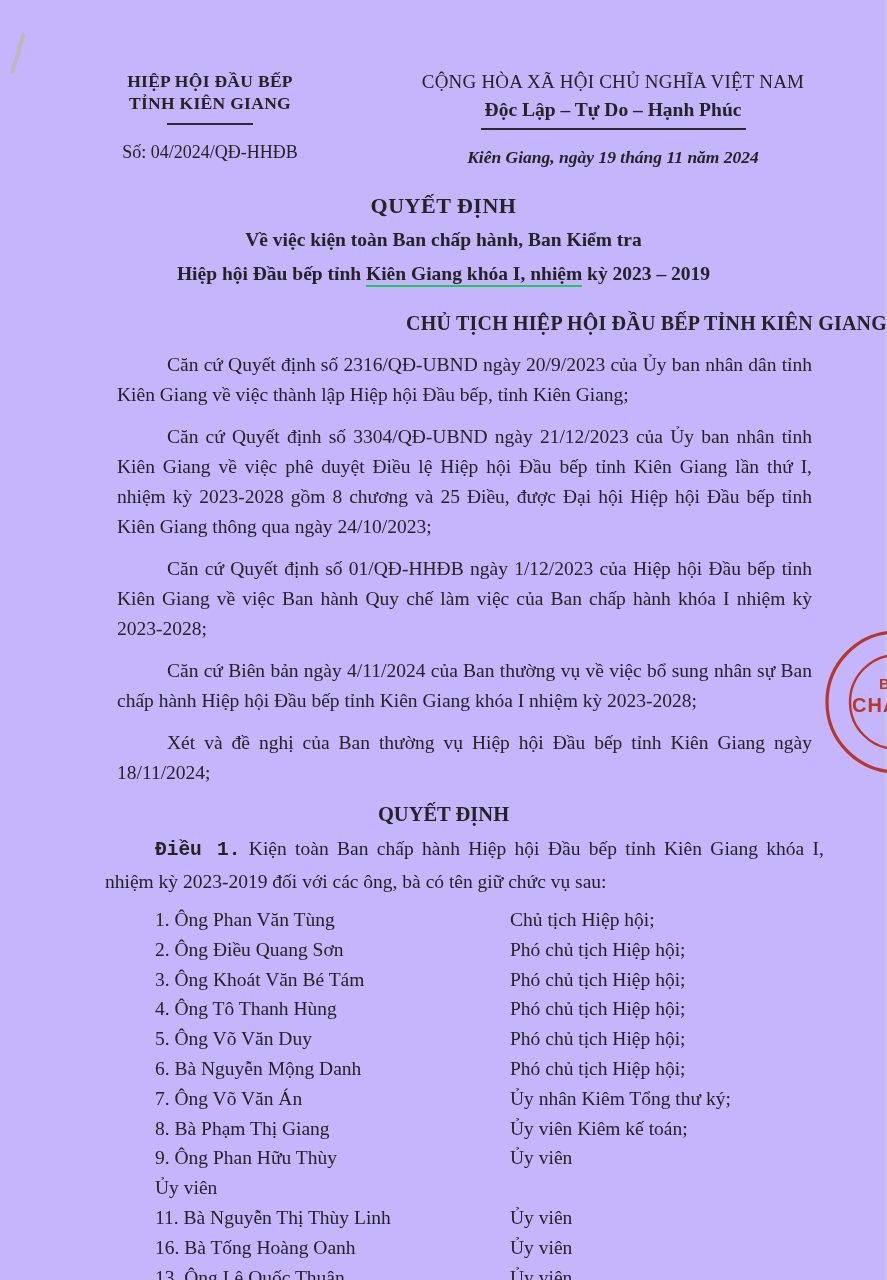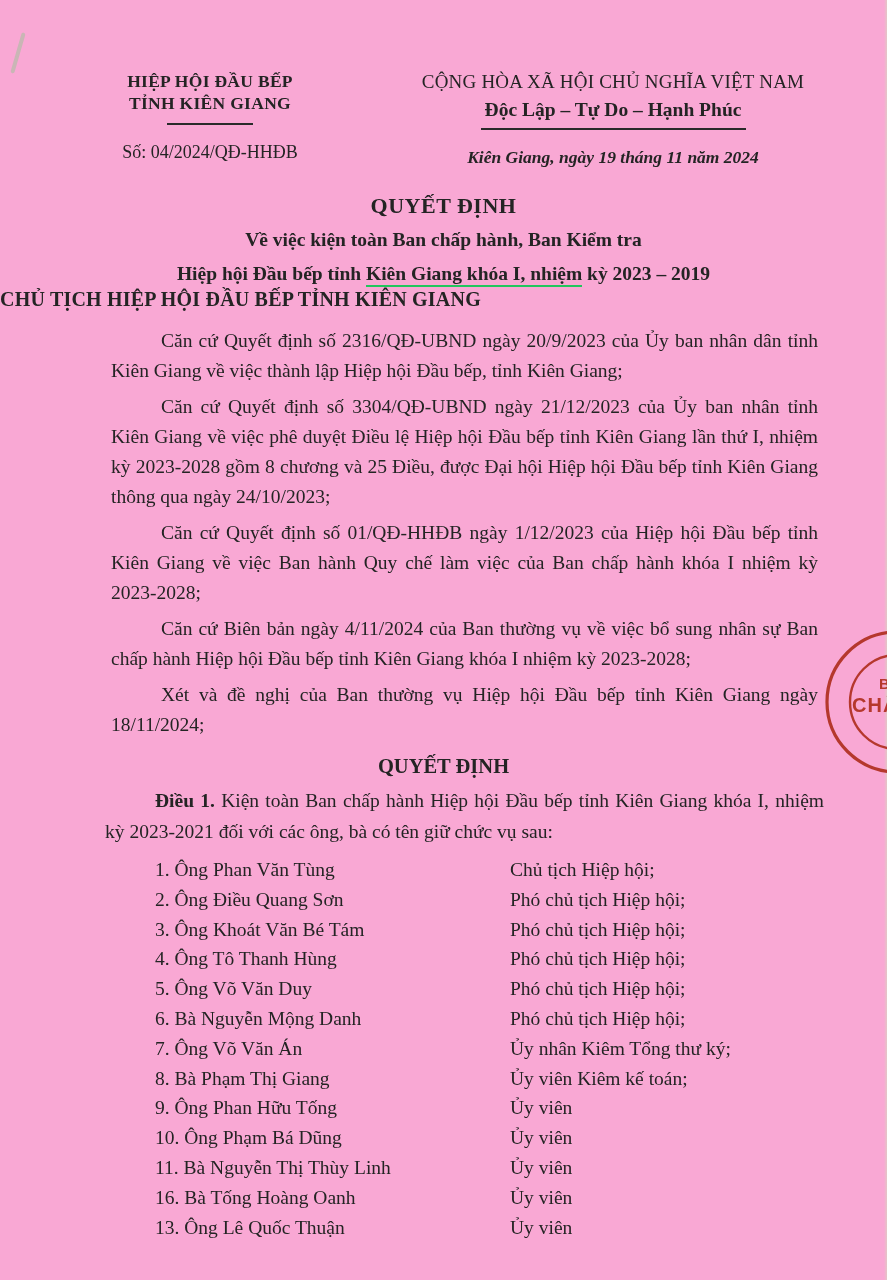--- a/index.html
+++ b/index.html
@@ -4,21 +4,21 @@
 <style>
   html,body{margin:0;padding:0;}
   body{
     width:887px;height:1280px;
     background:#f2f2ef;
     font-family:"Liberation Serif", serif;
     overflow:hidden;
   }
   .page{
     position:relative;width:887px;height:1280px;
-    background:#f9a8d4;color:#242424;overflow:hidden;
+    background:#c4b5fd;color:#242424;overflow:hidden;
   }
   
   .slash-artifact{
     position:absolute;left:16px;top:32px;width:4px;height:42px;
     background:#bdb9ac;border-radius:3px;transform:rotate(16deg);opacity:.8;
   }
   .edge-line{
     position:absolute;right:0;top:0;width:3px;height:1280px;
     background:linear-gradient(to left,#d9d2bf,rgba(217,210,191,0));opacity:.7;
   }
@@ -31,27 +31,27 @@
   .h-right{width:440px;margin-left:58px;text-align:center;}
   .motto1{font-weight:normal;font-size:19px;line-height:24px;letter-spacing:.2px;white-space:nowrap;}
   .motto2{font-weight:bold;font-size:19.5px;line-height:24px;margin-top:4px;}
   .rule-motto{width:265px;border-top:2px solid #2a2a2a;margin:6px auto 0;}
   .place-date{font-style:italic;font-weight:bold;font-size:17.5px;margin-top:17px;white-space:nowrap;}
   
   .title-block{text-align:center;margin-top:24px;}
   .doc-title{font-size:22px;font-weight:bold;letter-spacing:.5px;line-height:28px;}
   .subject{font-size:19.5px;font-weight:bold;line-height:29px;margin-top:5px;}
   .subject .u{border-bottom:2px solid #22c55e;padding-bottom:1px;}
-  .issuer{text-align:left;font-size:20px;font-weight:bold;letter-spacing:.2px;}
+  .issuer{text-align:right;font-size:20px;font-weight:bold;margin-top:24px;letter-spacing:.2px;}
   
   .recitals{margin:15px 63px 0 105px;font-size:19.5px;line-height:30px;text-align:justify;}
-  .recitals p{margin:6px;text-indent:50px;}
+  .recitals p{margin:12px;text-indent:50px;}
   .decision-heading{text-align:center;font-size:20.5px;font-weight:bold;margin-top:12px;line-height:28px;}
   .article{margin:5px 63px 0 105px;font-size:19.5px;line-height:31px;text-align:justify;text-indent:50px;}
-  .article .lbl{font-weight:bold;}
+  .article .lbl{font-weight:bold;font-family:Liberation Mono, monospace;}
   
   .members{margin:8px 60px 0 155px;font-size:19.5px;}
   .member-row{display:flex;line-height:29.8px;height:29.8px;}
   .member-name{width:355px;flex:none;white-space:nowrap;}
   .member-role{flex:1;white-space:nowrap;}
   
   .stamp-clip{position:absolute;right:0;top:626px;width:64px;height:152px;overflow:hidden;}
   .stamp-clip svg{display:block;}
   .stamp-red{fill:#b5382d;}
   .stamp-stroke{stroke:#b5382d;fill:none;}
@@ -90,21 +90,21 @@
   <div class="recitals">
     <p>Căn cứ Quyết định số 2316/QĐ-UBND ngày 20/9/2023 của Ủy ban nhân dân tỉnh Kiên Giang về việc thành lập Hiệp hội Đầu bếp, tỉnh Kiên Giang;</p>
     <p>Căn cứ Quyết định số 3304/QĐ-UBND ngày 21/12/2023 của Ủy ban nhân tỉnh Kiên Giang về việc phê duyệt Điều lệ Hiệp hội Đầu bếp tỉnh Kiên Giang lần thứ I, nhiệm kỳ 2023-2028 gồm 8 chương và 25 Điều, được Đại hội Hiệp hội Đầu bếp tỉnh Kiên Giang thông qua ngày 24/10/2023;</p>
     <p>Căn cứ Quyết định số 01/QĐ-HHĐB ngày 1/12/2023 của Hiệp hội Đầu bếp tỉnh Kiên Giang về việc Ban hành Quy chế làm việc của Ban chấp hành khóa I nhiệm kỳ 2023-2028;</p>
     <p>Căn cứ Biên bản ngày 4/11/2024 của Ban thường vụ về việc bổ sung nhân sự Ban chấp hành Hiệp hội Đầu bếp tỉnh Kiên Giang khóa I nhiệm kỳ 2023-2028;</p>
     <p>Xét và đề nghị của Ban thường vụ Hiệp hội Đầu bếp tỉnh Kiên Giang ngày 18/11/2024;</p>
   </div>
 
   <div class="decision-heading">QUYẾT ĐỊNH</div>
 
-  <div class="article"><span class="lbl">Điều 1.</span><span> Kiện toàn Ban chấp hành Hiệp hội Đầu bếp tỉnh Kiên Giang khóa I, nhiệm kỳ 2023-2021 đối với các ông, bà có tên giữ chức vụ sau:</span></div>
+  <div class="article"><span class="lbl">Điều 1.</span><span> Kiện toàn Ban chấp hành Hiệp hội Đầu bếp tỉnh Kiên Giang khóa I, nhiệm kỳ 2023-2019 đối với các ông, bà có tên giữ chức vụ sau:</span></div>
 
   <div class="members">
     <div class="member-row">
         <span class="member-name"><span>1.</span> <span>Ông Phan Văn Tùng</span></span>
         <span class="member-role">Chủ tịch Hiệp hội;</span>
       </div>
     <div class="member-row">
         <span class="member-name"><span>2.</span> <span>Ông Điều Quang Sơn</span></span>
         <span class="member-role">Phó chủ tịch Hiệp hội;</span>
       </div>
@@ -126,25 +126,24 @@
       </div>
     <div class="member-row">
         <span class="member-name"><span>7.</span> <span>Ông Võ Văn Án</span></span>
         <span class="member-role">Ủy nhân Kiêm Tổng thư ký;</span>
       </div>
     <div class="member-row">
         <span class="member-name"><span>8.</span> <span>Bà Phạm Thị Giang</span></span>
         <span class="member-role">Ủy viên Kiêm kế toán;</span>
       </div>
     <div class="member-row">
-        <span class="member-name"><span>9.</span> <span>Ông Phan Hữu Tống</span></span>
+        <span class="member-name"><span>9.</span> <span>Ông Phan Hữu Thùy</span></span>
         <span class="member-role">Ủy viên</span>
       </div>
     <div class="member-row">
-        <span class="member-name"><span>10.</span> <span>Ông Phạm Bá Dũng</span></span>
         <span class="member-role">Ủy viên</span>
       </div>
     <div class="member-row">
         <span class="member-name"><span>11.</span> <span>Bà Nguyễn Thị Thùy Linh</span></span>
         <span class="member-role">Ủy viên</span>
       </div>
     <div class="member-row">
         <span class="member-name"><span>16.</span> <span>Bà Tống Hoàng Oanh</span></span>
         <span class="member-role">Ủy viên</span>
       </div>

